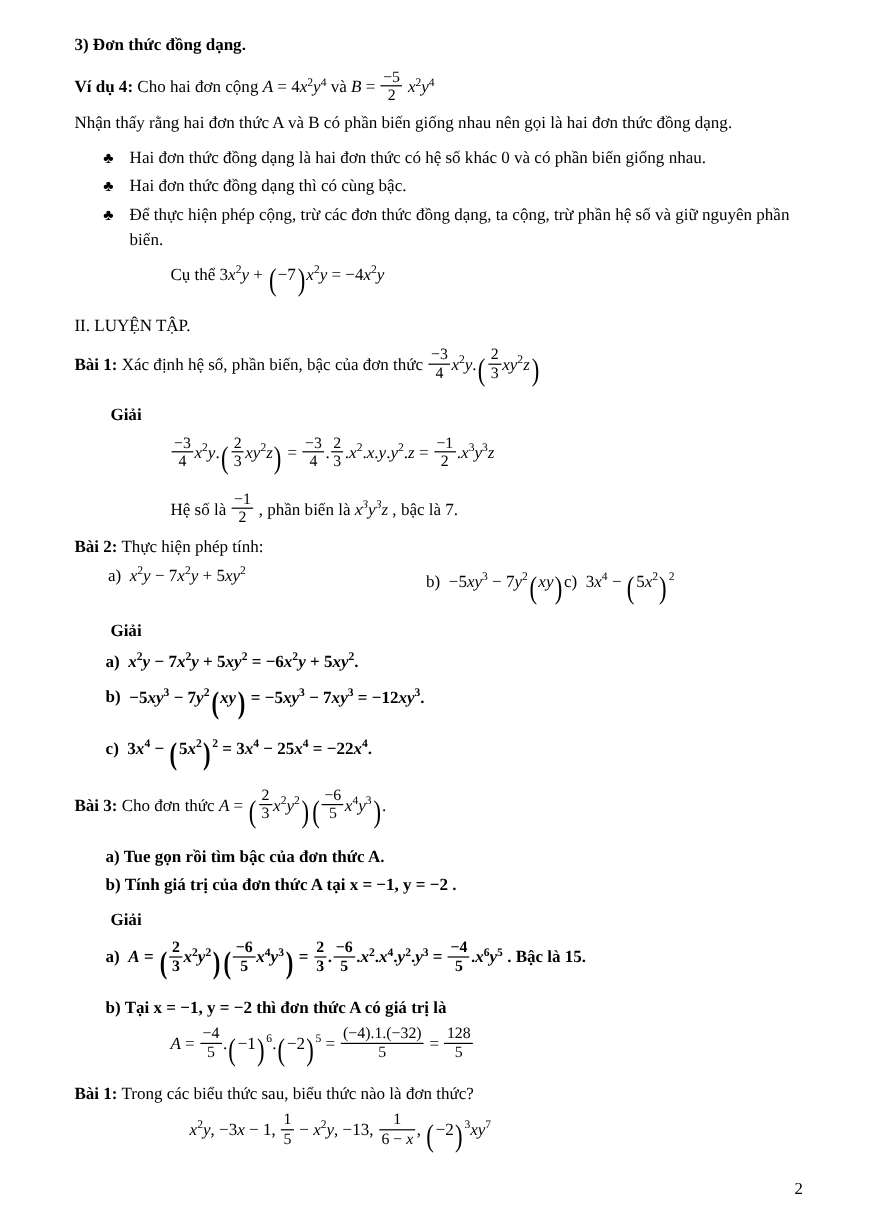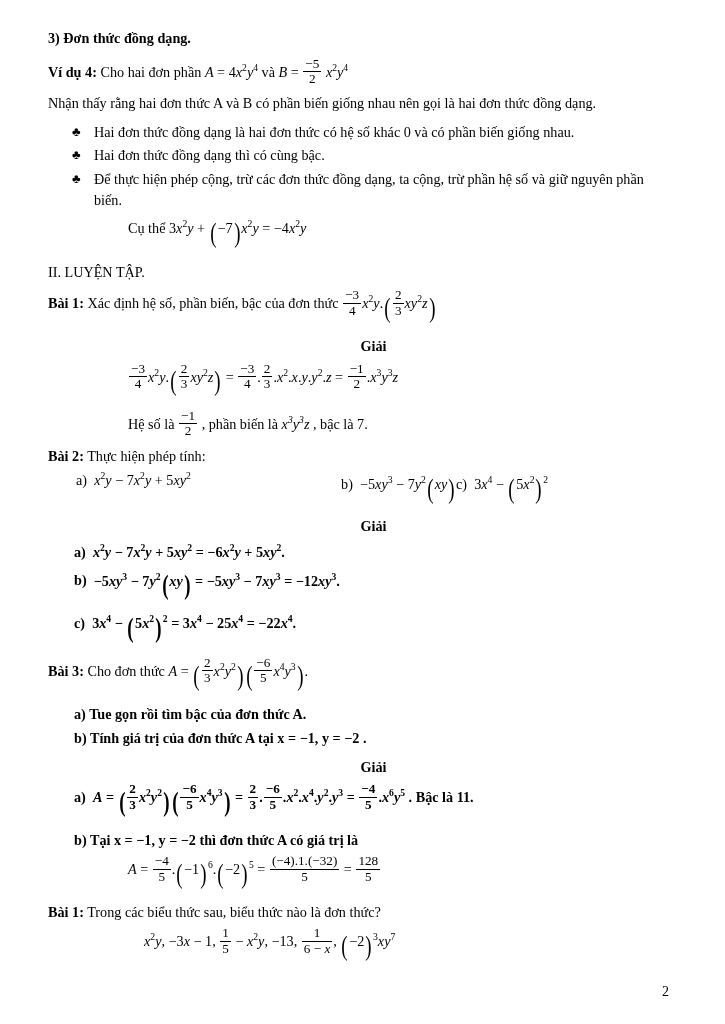--- a/index.html
+++ b/index.html
@@ -12,21 +12,21 @@
     height: 1024px;
     font-family: "Liberation Serif", serif;
     color: #000000;
     position: relative;
     overflow: hidden;
   }
   .page {
     position: relative;
     width: 725px;
     height: 1024px;
-    padding: 28px 56px 0 48px;
+    padding: 28px 56px 0 62px;
     box-sizing: border-box;
     font-size: 14.2px;
     line-height: 1.52;
   }
   .b { font-weight: bold; }
   .mathv { font-style: italic; font-family: "Liberation Serif", serif; }
   .blk { margin: 0 0 7px 0; }
   .tight { margin: 0 0 3px 0; }
 
   
@@ -64,21 +64,21 @@
   ul.clubs li .clb {
     position: absolute;
     left: 0;
     top: 0;
     font-size: 0.92em;
   }
 
   .indent1 { padding-left: 26px; font-weight: bold; }
   .indent3 { padding-left: 80px; }
   .indent4 { padding-left: 96px; }
-  .giai { text-align: center; font-weight: bold; margin: 2px 0 4px 0; padding-left: 30px;}
+  .giai { font-weight: bold; margin: 2px 0 4px 0; padding-left: 30px;}
 
   .exrow {
     display: flex;
     align-items: flex-start;
     margin: 0 0 6px 0;
     padding-left: 28px;
   }
   .exrow .it-a { width: 190px; flex: none; }
   .exrow .it-b { width: 190px; flex: none; text-align: right; }
   .exrow .it-c { flex: none; }
@@ -94,21 +94,21 @@
 </style>
 </head>
 <body>
 
 <div class="page">
 
   <p class="blk b">3) Đơn thức đồng dạng.</p>
 
   <p class="blk">
     <span class="b">Ví dụ 4:</span>
-    <span>Cho hai đơn phần</span>
+    <span>Cho hai đơn cộng</span>
     <span class="nowrap">
       <span class="mathv">A</span> = 4<span class="mathv">x</span><sup>2</sup><span class="mathv">y</span><sup>4</sup>
     </span>
     <span>và</span>
     <span class="nowrap">
       <span class="mathv">B</span> =
       <span class="frac"><span class="num">−5</span><span class="den">2</span></span>
       <span class="mathv">x</span><sup>2</sup><span class="mathv">y</span><sup>4</sup>
     </span>
   </p>
@@ -233,21 +233,21 @@
 
   <p class="giai">Giải</p>
 
   <p class="blk indent1">
     <span>a)</span>
     <span class="nowrap">
       &nbsp;<span class="mathv">A</span> = <span class="bigparen">(</span><span class="frac"><span class="num">2</span><span class="den">3</span></span><span class="mathv">x</span><sup>2</sup><span class="mathv">y</span><sup>2</sup><span class="bigparen">)</span><span class="bigparen">(</span><span class="frac"><span class="num">−6</span><span class="den">5</span></span><span class="mathv">x</span><sup>4</sup><span class="mathv">y</span><sup>3</sup><span class="bigparen">)</span>
       = <span class="frac"><span class="num">2</span><span class="den">3</span></span>.<span class="frac"><span class="num">−6</span><span class="den">5</span></span>.<span class="mathv">x</span><sup>2</sup>.<span class="mathv">x</span><sup>4</sup>.<span class="mathv">y</span><sup>2</sup>.<span class="mathv">y</span><sup>3</sup>
       = <span class="frac"><span class="num">−4</span><span class="den">5</span></span>.<span class="mathv">x</span><sup>6</sup><span class="mathv">y</span><sup>5</sup>
     </span>
-    <span>. Bậc là 11.</span>
+    <span>. Bậc là 15.</span>
   </p>
 
   <p class="tight indent1">
     <span>b)</span>
     <span>Tại  x = −1,  y = −2  thì đơn thức  A  có giá trị là</span>
   </p>
 
   <p class="blk indent3">
     <span class="mathv">A</span> = <span class="frac"><span class="num">−4</span><span class="den">5</span></span>.<span class="bigparen">(</span>−1<span class="bigparen">)</span><sup>6</sup>.<span class="bigparen">(</span>−2<span class="bigparen">)</span><sup>5</sup>
     = <span class="frac"><span class="num">(−4).1.(−32)</span><span class="den">5</span></span>

